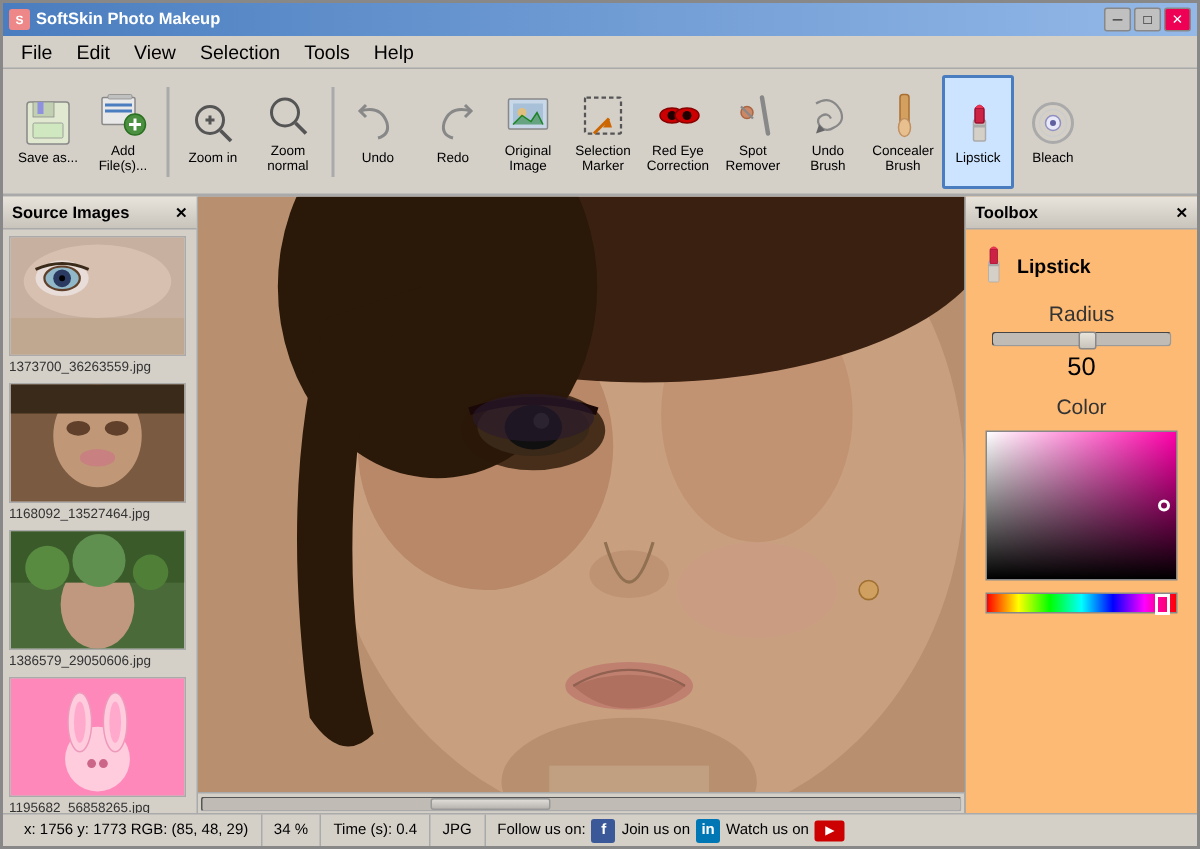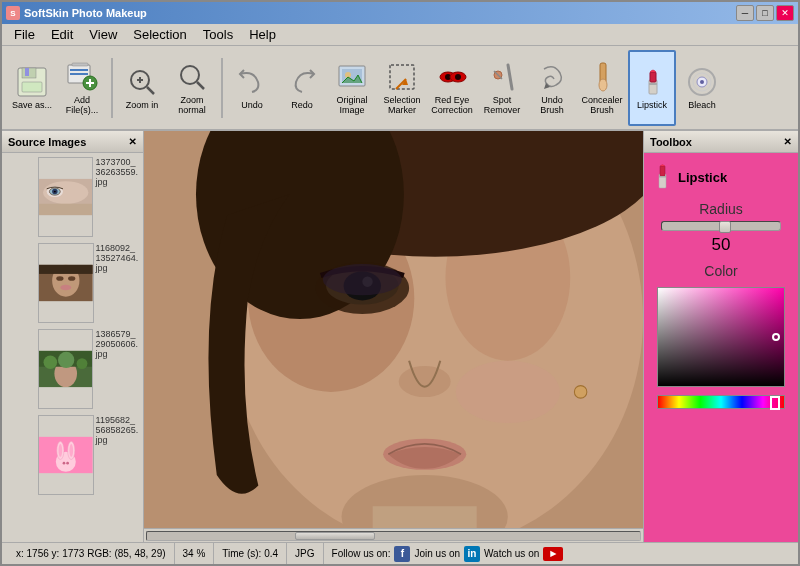--- a/index.html
+++ b/index.html
@@ -22,37 +22,37 @@
     .toolbar { background: #d4d0c8; height: 85px; display: flex; align-items: center; padding: 4px 6px; gap: 2px; border-bottom: 2px solid #aaa; }
     .tool-btn { display: flex; flex-direction: column; align-items: center; justify-content: center; width: 48px; height: 76px; padding: 4px 2px; cursor: pointer; font-size: 9px; text-align: center; color: #000; border: 1px solid transparent; border-radius: 2px; gap: 2px; flex-shrink: 0; }
     .tool-btn.active { background: #cce4ff; border: 2px solid #4a7dbf; }
     .tool-separator { width: 2px; height: 60px; background: #aaa; margin: 0 3px; flex-shrink: 0; }
     .tool-icon { width: 32px; height: 32px; display: flex; align-items: center; justify-content: center; }
 
     
     .main-area { display: flex; flex: 1; overflow: hidden; }
 
     
-    .left-panel { width: 142px; background: #d4d0c8; border-right: 1px solid #aaa; display: flex; flex-direction: column; flex-shrink: 0; }
+    .left-panel { width: 130px; background: #d4d0c8; border-right: 1px solid #aaa; display: flex; flex-direction: column; flex-shrink: 0; }
     .panel-header { background: linear-gradient(to bottom, #e8e4dc, #c8c4bc); height: 22px; display: flex; align-items: center; justify-content: space-between; padding: 0 6px; border-bottom: 1px solid #aaa; font-size: 11px; font-weight: bold; }
     .panel-close { font-size: 10px; cursor: pointer; }
     .source-images { flex: 1; overflow-y: auto; overflow-x: hidden; padding: 4px; display: flex; flex-direction: column; gap: 6px; }
-    .thumb-item { display: flex; flex-direction: row; gap: 2px; cursor: pointer; margin-left: 32px; }
+    .thumb-item { display: flex; flex-direction: column; gap: 2px; cursor: pointer; }
     .thumb-img { width: 118px; height: 80px; object-fit: cover; border: 1px solid #aaa; display: flex; align-items: center; justify-content: center; overflow: hidden; }
     .thumb-label { font-size: 9px; color: #333; word-break: break-all; }
 
     
     .center-area { flex: 1; background: #808080; overflow: hidden; position: relative; display: flex; flex-direction: column; }
     .image-canvas { flex: 1; overflow: hidden; position: relative; }
     .h-scrollbar { height: 14px; background: #d4d0c8; border-top: 1px solid #aaa; display: flex; align-items: center; padding: 0 2px; }
     .scrollbar-track { flex: 1; height: 10px; background: #c0bbb4; border: 1px inset #aaa; border-radius: 2px; position: relative; }
     .scrollbar-thumb { width: 80px; height: 8px; background: linear-gradient(to bottom, #e0ddd8, #b8b5b0); border: 1px solid #999; border-radius: 2px; position: absolute; left: 30%; top: 0; }
 
     
-    .right-panel { width: 155px; background: #ec4899; border-left: 1px solid #aaa; display: flex; flex-direction: column; flex-shrink: 0; }
+    .right-panel { width: 155px; background: #fdba74; border-left: 1px solid #aaa; display: flex; flex-direction: column; flex-shrink: 0; }
     .toolbox-header { background: linear-gradient(to bottom, #e8e4dc, #c8c4bc); height: 22px; display: flex; align-items: center; justify-content: space-between; padding: 0 6px; border-bottom: 1px solid #aaa; font-size: 11px; font-weight: bold; }
     .toolbox-content { padding: 8px; display: flex; flex-direction: column; gap: 8px; }
     .tool-selected-label { display: flex; align-items: center; gap: 6px; font-size: 13px; font-weight: bold; }
     .tool-selected-icon { width: 20px; height: 32px; display: flex; align-items: center; justify-content: center; }
     .section-label { font-size: 14px; color: #333; text-align: center; }
     .slider-container { display: flex; flex-direction: column; align-items: center; gap: 4px; }
     .slider-track { width: 120px; height: 10px; background: #c0bbb4; border: 1px inset #999; border-radius: 3px; position: relative; }
     .slider-thumb { width: 12px; height: 12px; background: linear-gradient(to bottom, #e8e4dc, #c8c4bc); border: 1px solid #888; border-radius: 2px; position: absolute; top: -1px; left: 48%; cursor: pointer; }
     .slider-value { font-size: 17px; }
     .color-picker-area { width: 128px; height: 100px; position: relative; border: 1px solid #888; margin: 0 auto; overflow: hidden; }

